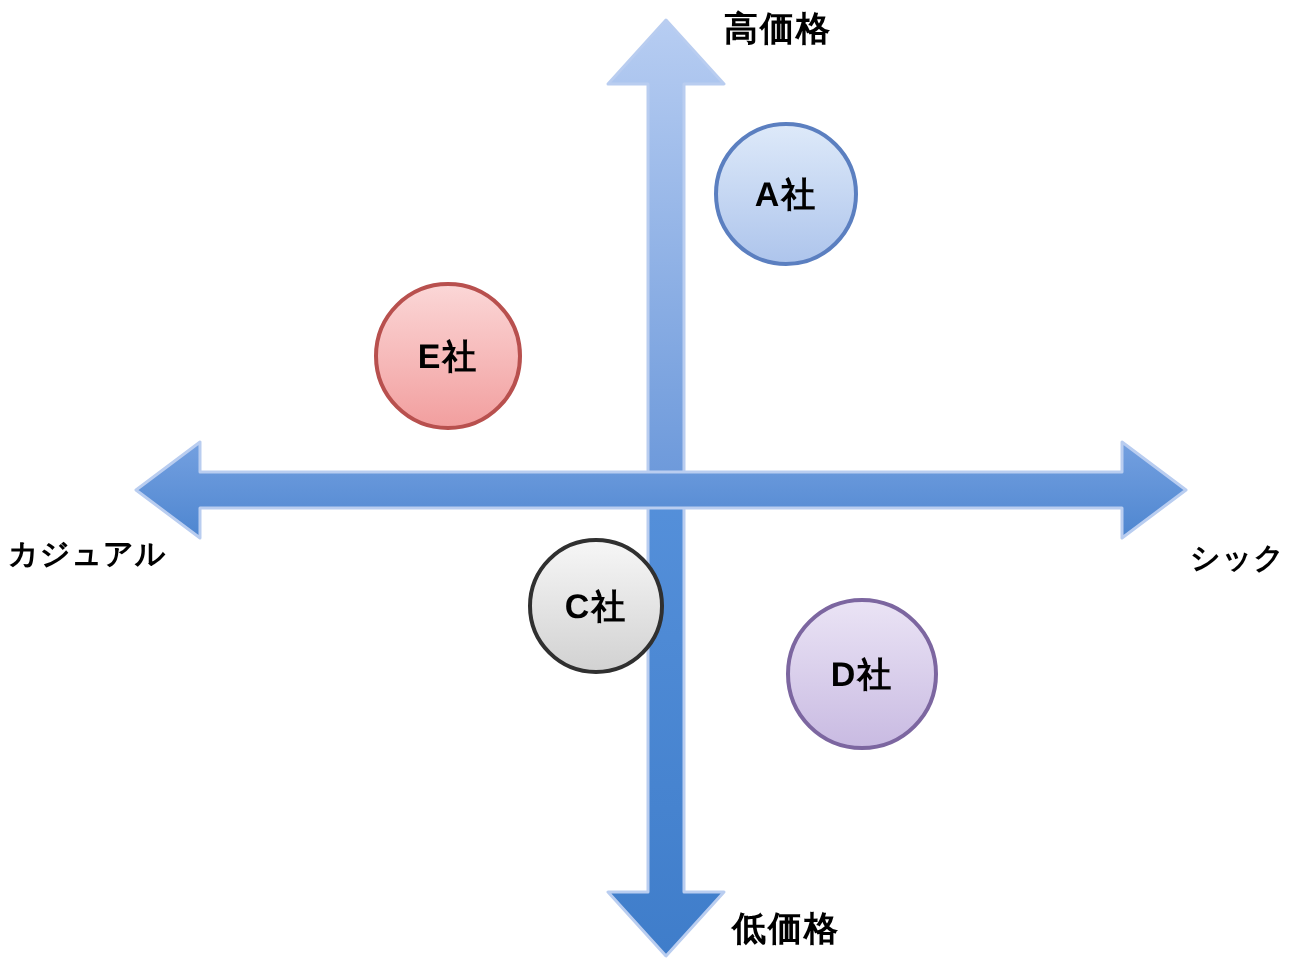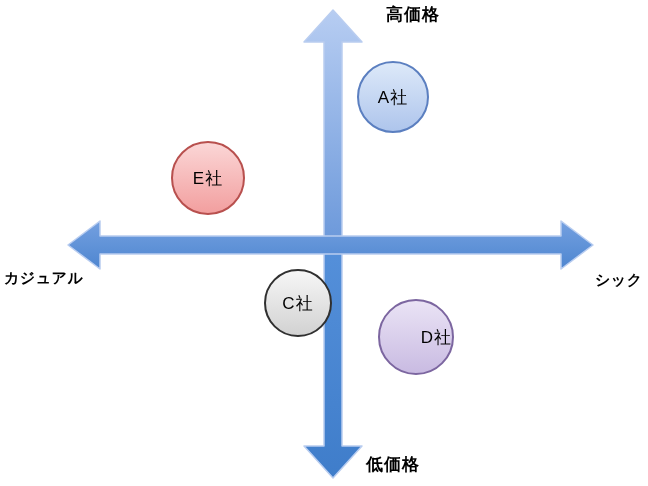--- a/index.html
+++ b/index.html
@@ -26,21 +26,21 @@
     position: absolute;
     border-radius: 50%;
     border: 2px solid #888;
     box-sizing: border-box;
     display: flex;
     align-items: center;
     justify-content: center;
   }
   .company-label {
     font-size: 17px;
-    font-weight: normal;
+    font-weight: bold;
     color: #000000;
     letter-spacing: 1px;
   }
 </style>
 </head>
 <body>
 
 <div class="stage">
 
   <svg class="axes-svg" viewBox="0 0 648 486" xmlns="http://www.w3.org/2000/svg">
@@ -59,34 +59,34 @@
       </linearGradient>
     </defs>
 
     <polygon class="arrow-shape" fill="url(#gradUp)" points="333,10 362,42 342,42 342,245 324,245 324,42 304,42"></polygon>
 
     <polygon class="arrow-shape" fill="url(#gradDown)" points="324,245 342,245 342,446 362,446 333,478 304,446 324,446"></polygon>
 
     <polygon class="arrow-shape" fill="url(#gradH)" points="68,245 100,221 100,236 561,236 561,221 593,245 561,269 561,254 100,254 100,269"></polygon>
   </svg>
 
-  <div class="axis-label axis-label-v" style="left:362px; top:6px;margin-left:24px;">高価格</div>
+  <div class="axis-label axis-label-v" style="left:362px; top:6px;">高価格</div>
 
   <div class="axis-label axis-label-v" style="left:366px; top:456px;">低価格</div>
 
   <div class="axis-label axis-label-h" style="left:4px; top:270px;">カジュアル</div>
 
   <div class="axis-label axis-label-h" style="left:595px; top:272px;font-family:Liberation Serif, serif;">シック</div>
 
   <div class="company-circle" style="left: 357px; top: 61px; width: 72px; height: 72px; border-color: rgb(91, 127, 192); background: linear-gradient(rgb(221, 233, 249), rgb(174, 197, 236));">
     <span class="company-label">A社</span>
   </div>
-  <div class="company-circle" style="left: 171px; top: 141px; width: 74px; height: 74px; border-color: rgb(184, 80, 78); background: linear-gradient(rgb(251, 214, 214), rgb(242, 159, 159));">
+  <div class="company-circle" style="left: 187px; top: 141px; width: 74px; height: 74px; border-color: rgb(184, 80, 78); background: linear-gradient(rgb(251, 214, 214), rgb(242, 159, 159));">
     <span class="company-label">E社</span>
   </div>
   <div class="company-circle" style="left: 264px; top: 269px; width: 68px; height: 68px; border-color: rgb(48, 48, 48); background: linear-gradient(rgb(246, 246, 246), rgb(210, 210, 210));">
     <span class="company-label">C社</span>
   </div>
-  <div class="company-circle" style="left: 378px; top: 299px; width: 76px; height: 76px; border-color: rgb(124, 102, 160); background: linear-gradient(rgb(234, 227, 245), rgb(201, 187, 226)); justify-content: flex-end;">
+  <div class="company-circle" style="left: 393px; top: 299px; width: 76px; height: 76px; border-color: rgb(124, 102, 160); background: linear-gradient(rgb(234, 227, 245), rgb(201, 187, 226));">
     <span class="company-label">D社</span>
   </div>
 
 </div>
 
 </body></html>

